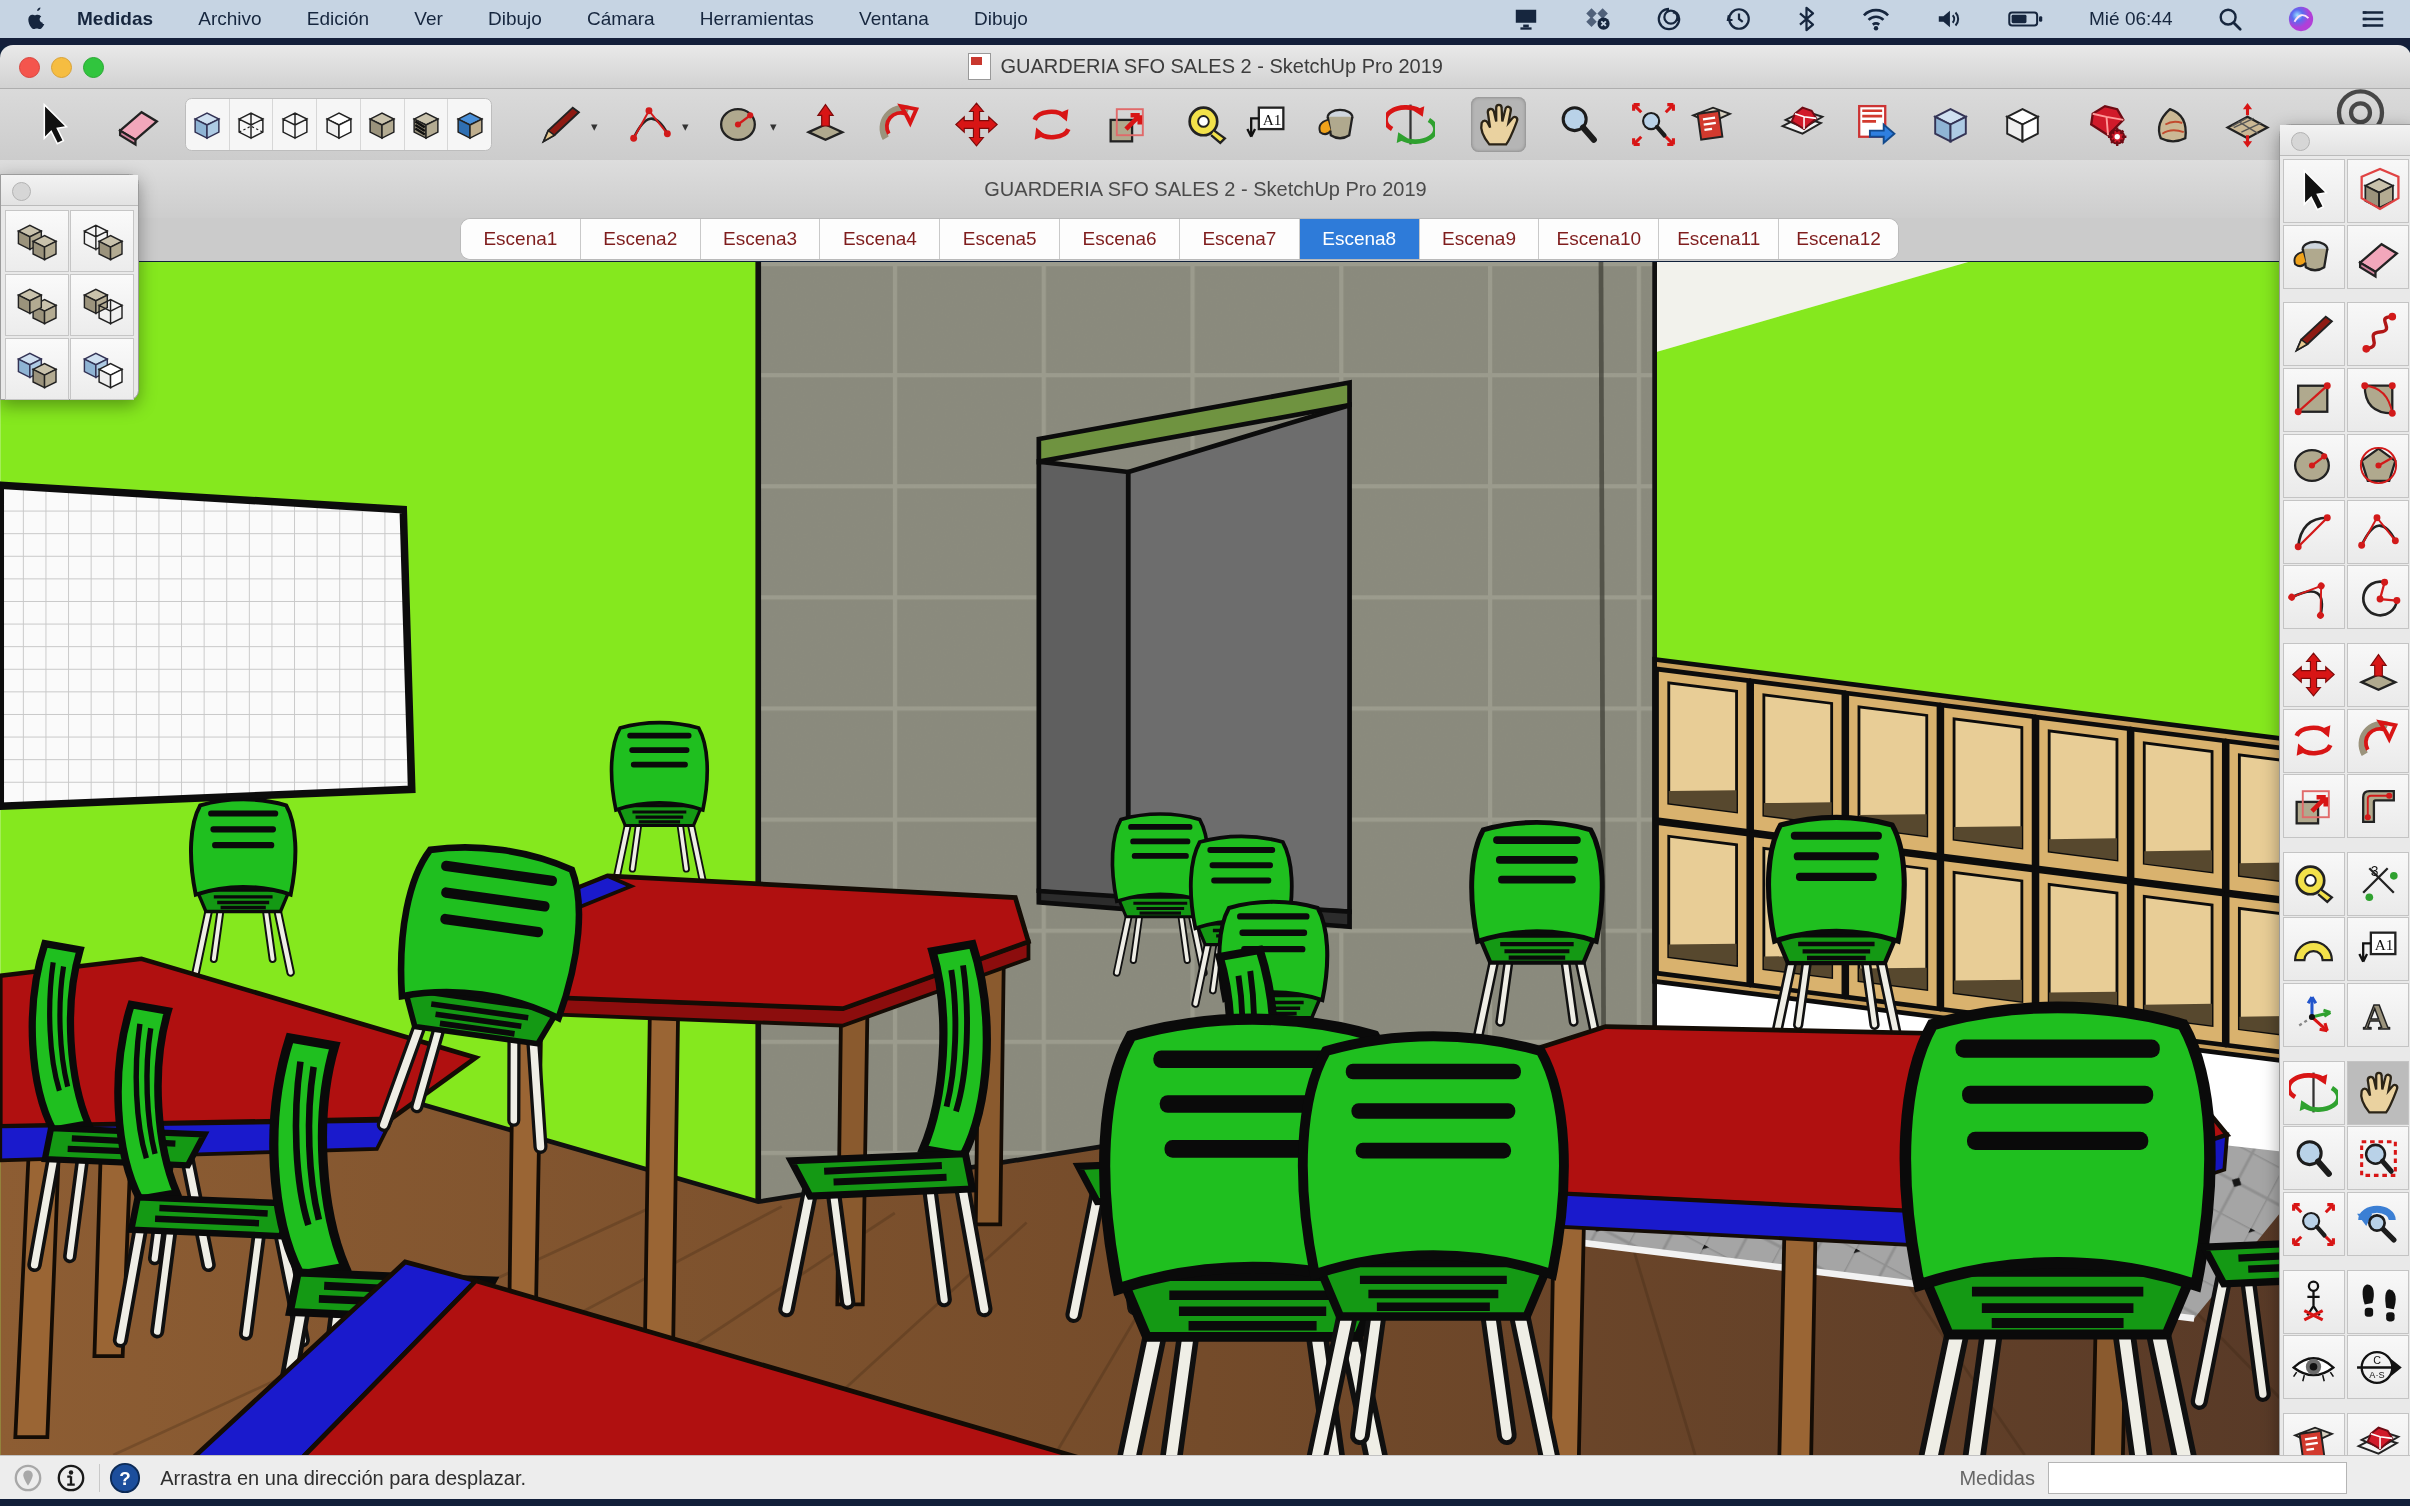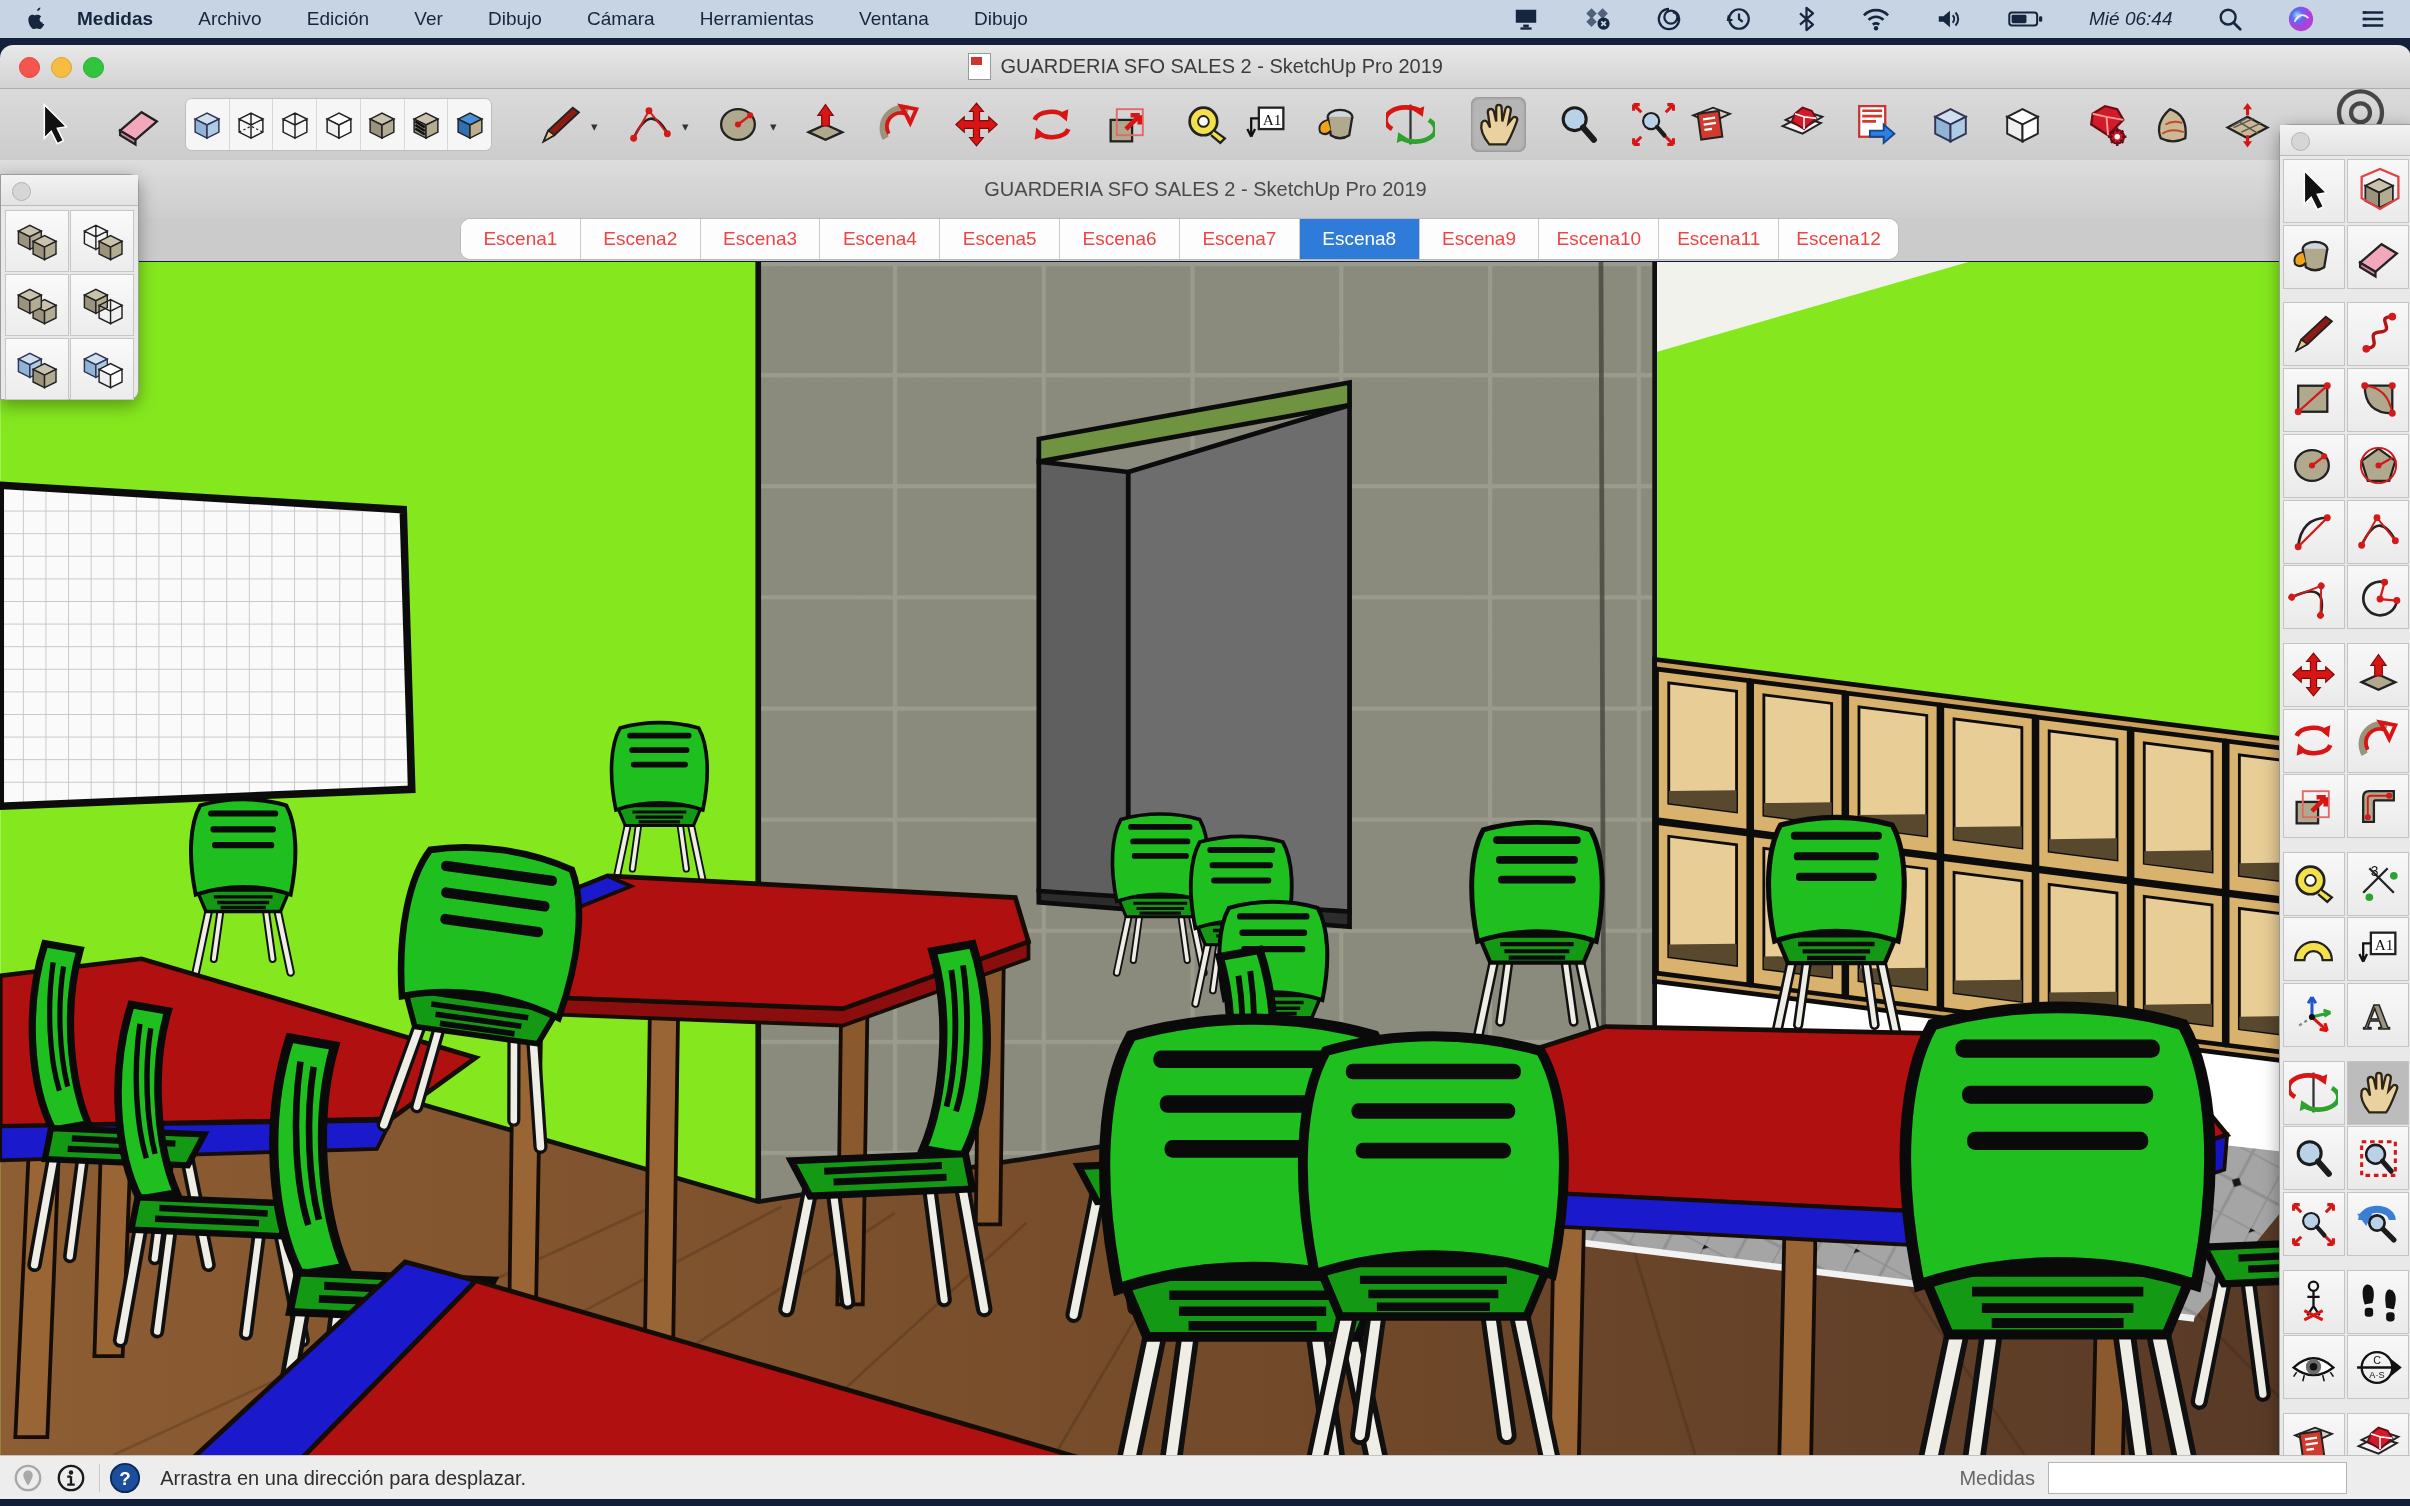--- a/index.html
+++ b/index.html
@@ -4,21 +4,21 @@
 <style>
   html,body{margin:0;padding:0;background:#10203a;}
   .stage{position:relative;width:2411px;height:1507px;overflow:hidden;
          font-family:"Liberation Sans",sans-serif;-webkit-font-smoothing:antialiased;}
   
   .menubar{position:absolute;left:0;top:0;width:2411px;height:38px;background:#c6d4e3;
            display:flex;align-items:center;color:#16263e;font-size:19px;}
   .menubar .mitem{padding:0 22.6px;line-height:38px;}
   .menubar .mitem.app{font-weight:bold;padding-left:28px;}
   .apple{width:24.5px;height:38px;display:flex;align-items:center;justify-content:center;margin-left:24.5px;}
-  .mb-right{margin-left:auto;display:flex;align-items:center;gap:44px;padding-right:24.5px;font-style:italic;}
+  .mb-right{margin-left:auto;display:flex;align-items:center;gap:44px;padding-right:24.5px;}
   .mb-ic{display:flex;align-items:center;justify-content:center;}
   .mb-clock{font-size:19px;}
   .wallgap{position:absolute;left:0;top:38px;width:2411px;height:7.5px;background:#141f3a;}
   
   .titlebar{position:absolute;left:0;top:45px;width:2411px;height:43px;
             background:linear-gradient(#e9e9e9,#d2d2d2);border-bottom:0.9px solid #aeaeae;
             border-radius:13px 13px 0 0;}
   .tl{position:absolute;top:12.2px;width:19px;height:19px;border-radius:50%;}
   .tl.close{left:19px;background:#f4554d;border:0.9px solid #d8443d;}
   .tl.min{left:51px;background:#f6bd41;border:0.9px solid #d9a235;}
@@ -39,21 +39,21 @@
   .stylegrp .sg:last-child{border-right:none;}
   .sg svg{width:38px;height:38px;}
   .avatar-top{position:absolute;left:2333px;top:87px;width:55px;height:55px;}
   
   .docheader{position:absolute;left:0;top:160px;width:2411px;height:58px;
              background:linear-gradient(#dddddd,#cdcdcd);border-bottom:0.9px solid #b4b4b4;
              display:flex;align-items:center;justify-content:center;font-size:20px;color:#4a4a4a;}
   .tabsrow{position:absolute;left:0;top:218px;width:2411px;height:43px;background:#cbcbcb;}
   .tabstrip{position:absolute;left:461px;top:0.9px;width:1437px;height:40px;background:#ffffff;
             border-radius:9.4px;display:flex;overflow:hidden;box-shadow:0 0 0 0.9px #b9b9b9;}
-  .tab{flex:1;display:flex;align-items:center;justify-content:center;font-size:19px;color:#ef4444;
+  .tab{flex:1;display:flex;align-items:center;justify-content:center;font-size:19px;color:#7f1d1d;
        border-right:0.9px solid #c9c9c9;background:#fdfdfd;}
   .tab:last-child{border-right:none;}
   .tab.active{background:#2e7bd9;color:#ffffff;}
   
   .viewport{position:absolute;left:0;top:262px;width:2411px;height:1193px;background:#ffffff;overflow:hidden;}
   
   .palette{position:absolute;background:#e9e9e9;border:0.9px solid #9b9b9b;
            box-shadow:0 5.6px 17px rgba(0,0,0,.35);}
   .pal-title{height:30px;position:relative;background:linear-gradient(#f3f3f3,#e2e2e2);border-bottom:0.9px solid #bbb;}
   .pal-close{position:absolute;left:11.3px;top:6.6px;width:17px;height:17px;border-radius:50%;

